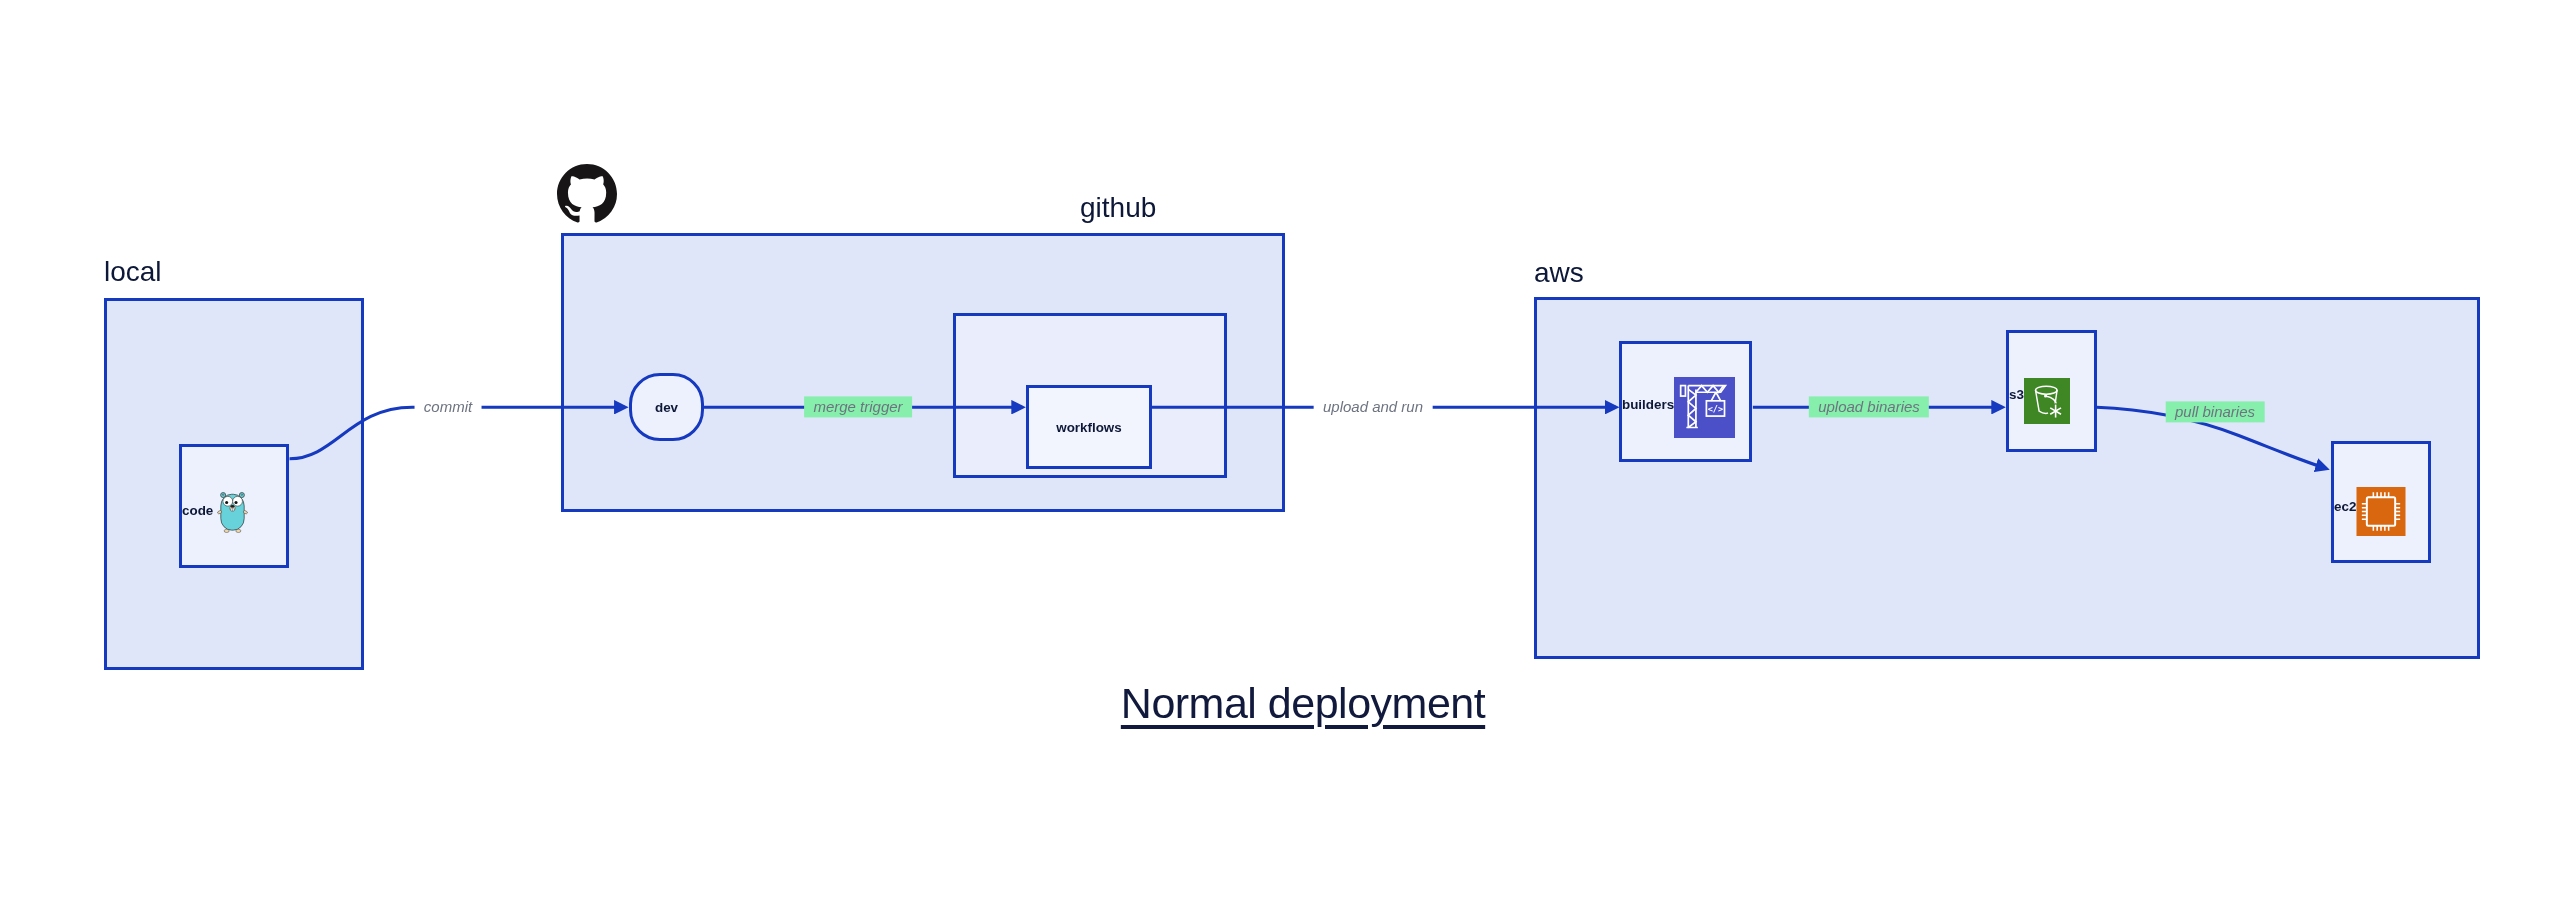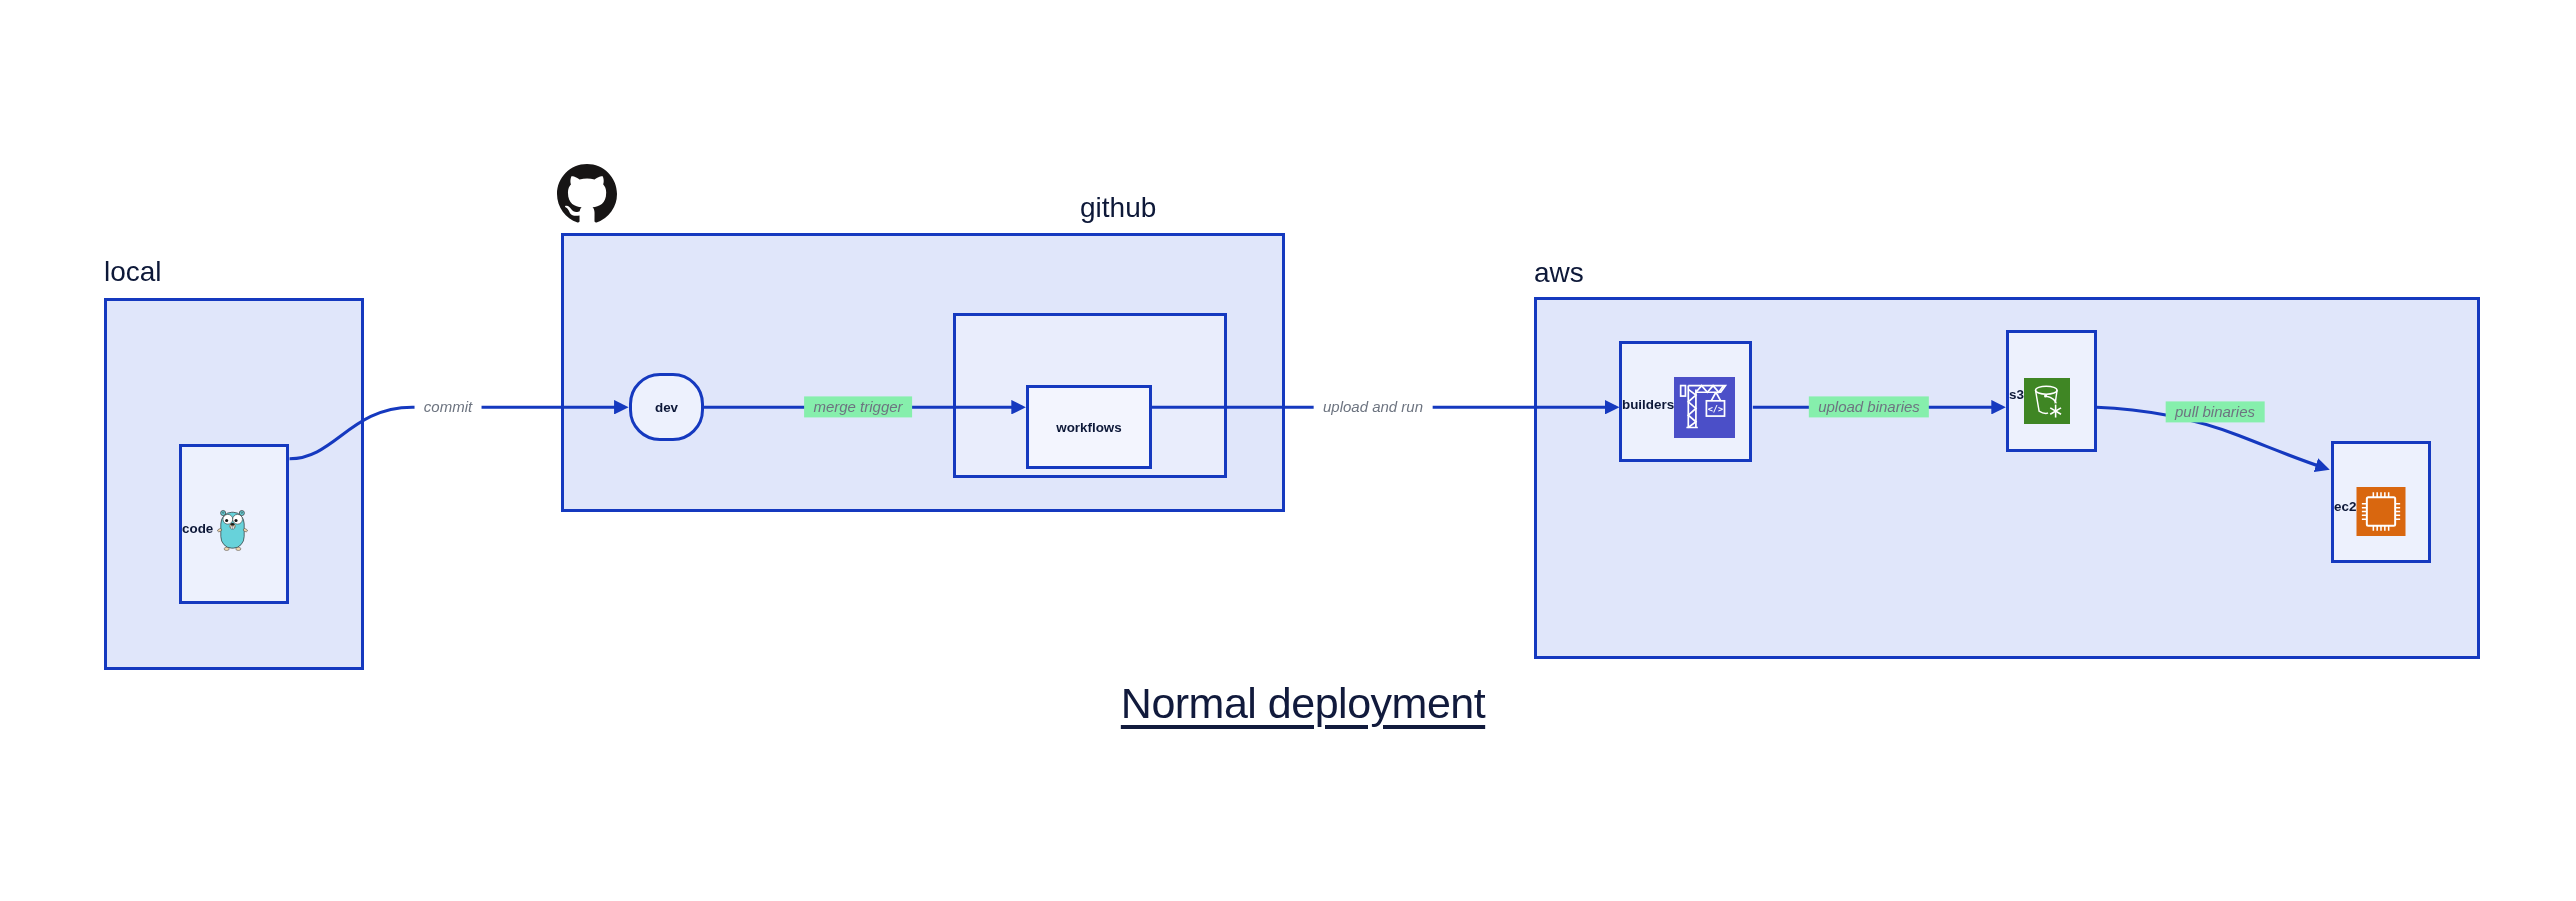--- a/index.html
+++ b/index.html
@@ -65,21 +65,21 @@
     background: #edf1fd;
     display: flex;
     align-items: center;
   }
   .node-label {
     font-size: 13.4px;
     font-weight: bold;
     color: #0d1838;
     white-space: nowrap;
   }
-  #node-code      { left: 179px;  top: 444px; width: 110px; height: 160px; padding-top: 8.2px; }
+  #node-code      { left: 179px;  top: 444px; width: 110px; height: 124px; padding-top: 8.2px; }
   #node-dev       { left: 629px; top: 373px; width: 75px; height: 68px; justify-content: center; border-radius: 31px; }
   #node-workflows { left: 1026px; top: 385px; width: 126px; height: 84px; justify-content: center; background: #f3f5fe; }
   #node-builders  { left: 1619px; top: 341px; width: 133px; height: 121px; padding-top: 6.2px; }
   #node-s3        { left: 2006px; top: 330px; width: 91px; height: 122px; padding-top: 6.2px; }
   #node-ec2       { left: 2331px; top: 441px; width: 100px; height: 122px; padding-top: 8.2px; }
 
   #gopher        { margin-top: 4.1px; }
   #icon-builders { margin-top: 5.2px; }
   #icon-s3       { margin-top: 13.4px; }
   #icon-ec2      { margin-top: 11.3px; }

